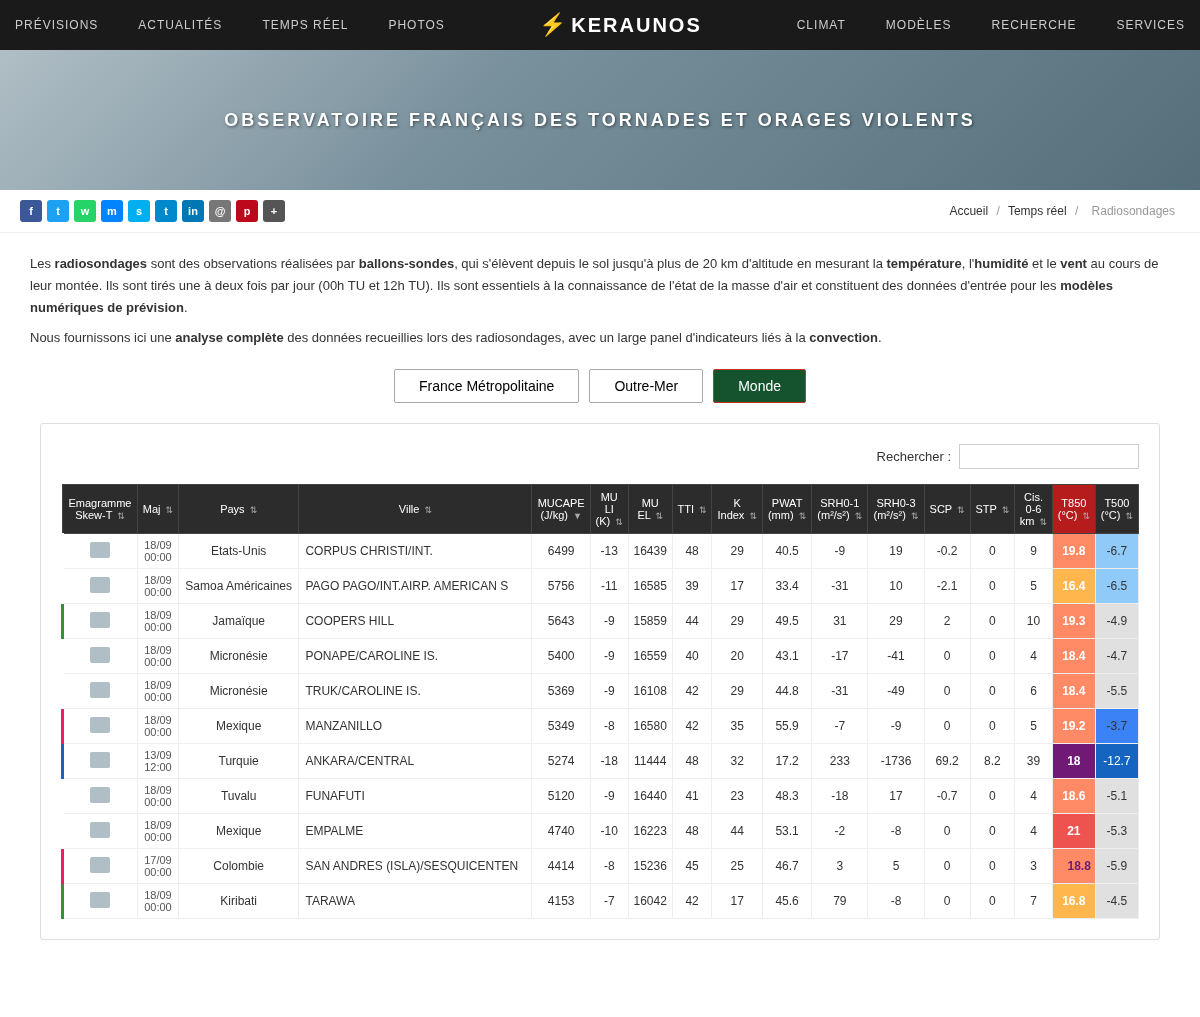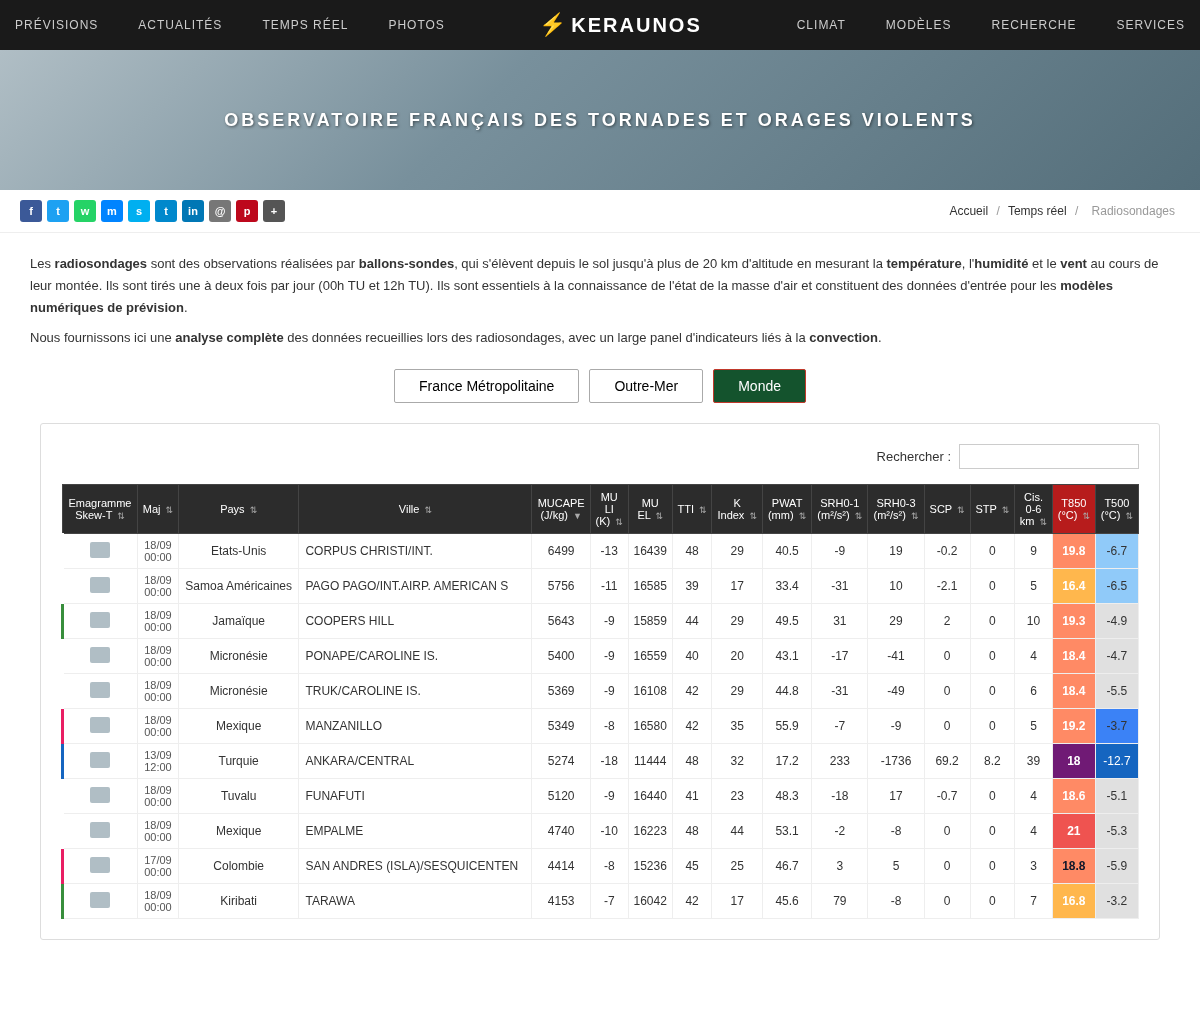--- a/index.html
+++ b/index.html
@@ -341,21 +341,21 @@
     <td>-8</td>
     <td>15236</td>
     <td>45</td>
     <td>25</td>
     <td>46.7</td>
     <td>3</td>
     <td>5</td>
     <td>0</td>
     <td>0</td>
     <td>3</td>
-    <td style="background:#ff8a65; color:#0f172a; font-weight:bold;">18.8</td>
+    <td style="background:#ff8a65; color:#701a75; font-weight:bold;text-align:right;">18.8</td>
     <td style="background:#e0e0e0; color:#333;">-5.9</td>
   </tr>
           <tr>
     <td style="border-left: 3px solid #388e3c;">
       <div class="img-icon" style="background:#b0bec5; width:20px; height:16px; display:inline-block; border-radius:2px;"></div>
     </td>
     <td class="date-cell">18/09<br>00:00</td>
     <td>Kiribati</td>
     <td style="text-align:left; padding-left:6px;">TARAWA</td>
     <td>4153</td>
@@ -363,18 +363,18 @@
     <td>16042</td>
     <td>42</td>
     <td>17</td>
     <td>45.6</td>
     <td>79</td>
     <td>-8</td>
     <td>0</td>
     <td>0</td>
     <td>7</td>
     <td style="background:#ffb74d; color:#fff; font-weight:bold;">16.8</td>
-    <td style="background:#e0e0e0; color:#333;">-3.2</td>
+    <td style="background:#e0e0e0; color:#333;">-4.5</td>
   </tr>
         </tbody>
     </table>
   </div>
 </div>
 
 </body></html>

